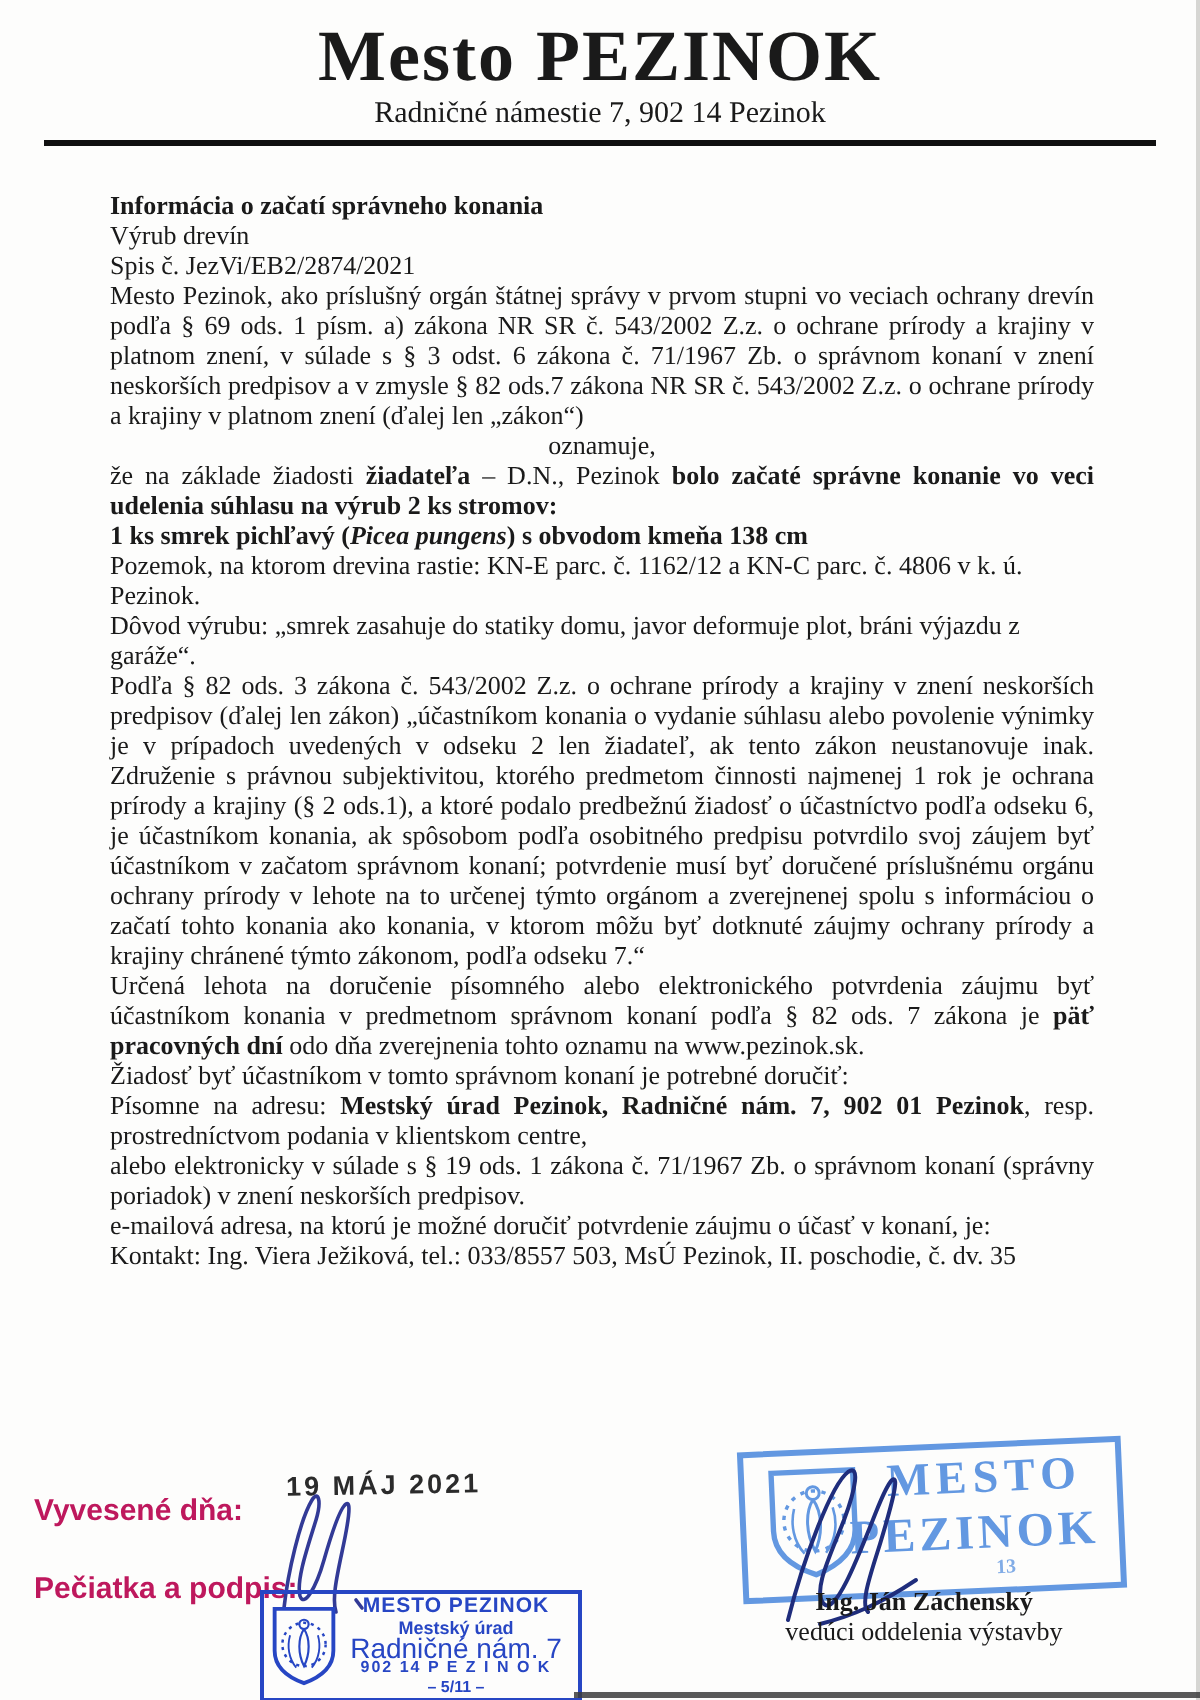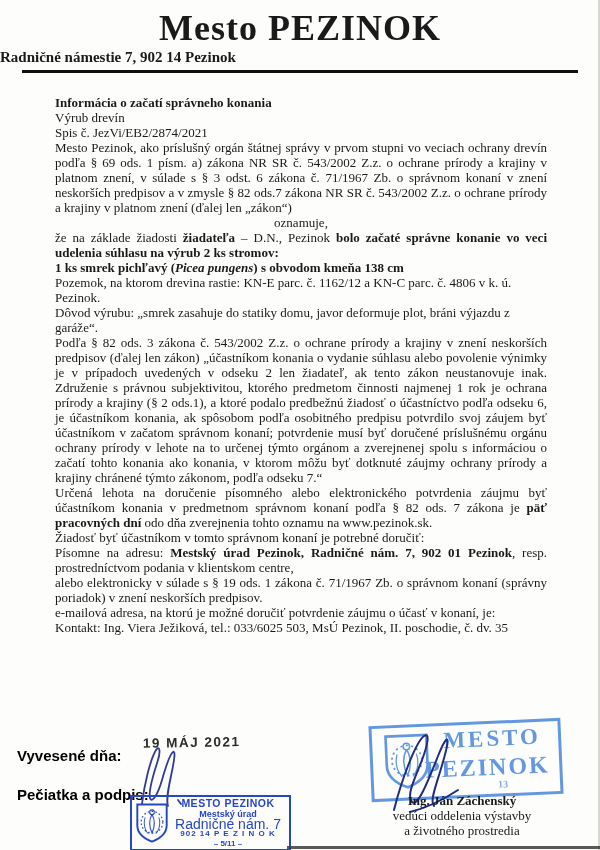--- a/index.html
+++ b/index.html
@@ -1,34 +1,34 @@
 <!DOCTYPE html>
 <html><head>
 <meta charset="utf-8">
 <style>
   html,body{margin:0;padding:0;background:#888;}
   .page{position:relative;width:600px;height:850px;margin:0 auto;background:#fdfdfc;overflow:hidden;
         font-family:"Liberation Serif",serif;color:#1a1a1a;}
   
   .hdr-title{margin:0;padding-top:8px;text-align:center;font-size:36px;line-height:40px;
              font-weight:700;letter-spacing:1px;}
-  .hdr-addr{font-size:15px;font-weight:700;margin-top:1px;}
+  .hdr-addr{text-align:center;font-size:15px;font-weight:400;margin-top:1px;}
   .hdr-rule{width:556px;height:3px;background:#101010;margin:4px auto 0;}
   
   .doc{position:absolute;left:55px;top:95px;width:492px;font-size:13px;line-height:15px;}
   .doc p,.doc div{margin:0;padding:0;}
   .b{font-weight:700;}
   .i{font-style:italic;}
   .u{}
   .j{text-align:justify;}
   .center{text-align:center;}
   .g{margin-top:10px;}
   
   .blue-label{position:absolute;font-family:"Liberation Sans",sans-serif;font-weight:700;
-              font-size:15px;color:#000000;}
+              font-size:15px;color:#be185d;}
   .posted-label{left:17px;top:747px;}
   .seal-label{left:17px;top:786px;}
   .date-stamp{position:absolute;left:143px;top:735px;font-family:"Liberation Sans",sans-serif;
               font-weight:700;font-size:13.5px;letter-spacing:1.5px;color:#2b2b2b;transform:rotate(-1deg);}
   .office-stamp{position:absolute;left:130px;top:795px;width:157px;height:52px;border:2px solid #2746c4;
                 color:#2746c4;display:flex;align-items:center;font-family:"Liberation Sans",sans-serif;
                 background:rgba(255,255,255,0);}
   .office-stamp .shield{flex:0 0 34px;margin-left:3px;}
   .office-stamp .st-text{flex:1;text-align:center;padding-right:2px;}
   .st-l1{font-size:10.5px;font-weight:700;letter-spacing:.5px;line-height:11px;}
@@ -81,21 +81,21 @@
 
     <p class="j g">Podľa § 82 ods. 3 zákona č. 543/2002 Z.z. o ochrane prírody a krajiny v znení neskorších predpisov (ďalej len zákon) „účastníkom konania o vydanie súhlasu alebo povolenie výnimky je v prípadoch uvedených v odseku 2 len žiadateľ, ak tento zákon neustanovuje inak. Združenie s právnou subjektivitou, ktorého predmetom činnosti najmenej 1 rok je ochrana prírody a krajiny (§ 2 ods.1), a ktoré podalo predbežnú žiadosť o účastníctvo podľa odseku 6, je účastníkom konania, ak spôsobom podľa osobitného predpisu potvrdilo svoj záujem byť účastníkom v začatom správnom konaní; potvrdenie musí byť doručené príslušnému orgánu ochrany prírody v lehote na to určenej týmto orgánom a zverejnenej spolu s informáciou o začatí tohto konania ako konania, v ktorom môžu byť dotknuté záujmy ochrany prírody a krajiny chránené týmto zákonom, podľa odseku 7.“</p>
 
     <p class="j g"><span>Určená lehota na doručenie písomného alebo elektronického potvrdenia záujmu byť účastníkom konania v predmetnom správnom konaní podľa § 82 ods. 7 zákona je </span><span class="b">päť pracovných dní</span><span> odo dňa zverejnenia tohto oznamu na </span><span class="u">www.pezinok.sk</span><span>.</span></p>
 
     <div class="g">Žiadosť byť účastníkom v tomto správnom konaní je potrebné doručiť:</div>
     <p class="j"><span>Písomne na adresu: </span><span class="b">Mestský úrad Pezinok, Radničné nám. 7, 902 01 Pezinok</span><span>, resp. prostredníctvom podania v klientskom centre,</span></p>
     <p class="j">alebo elektronicky v súlade s § 19 ods. 1 zákona č. 71/1967 Zb. o správnom konaní (správny poriadok) v znení neskorších predpisov.</p>
     <div>e-mailová adresa, na ktorú je možné doručiť potvrdenie záujmu o účasť v konaní, je:</div>
 
-    <div class="g">Kontakt: Ing. Viera Ježiková, tel.: 033/6025 503, MsÚ Pezinok, II. poschodie, č. dv. 35</div>
+    <div class="g">Kontakt: Ing. Viera Ježiková, tel.: 033/8557 503, MsÚ Pezinok, II. poschodie, č. dv. 35</div>
   </div>
 
   <div class="blue-label posted-label">Vyvesené dňa:</div>
   <div class="blue-label seal-label">Pečiatka a podpis:</div>
 
   <div class="date-stamp">19 MÁJ 2021</div>
 
   <svg class="sig sig-left" width="72" height="68" viewBox="0 0 72 68">
     <g fill="none" stroke="#323a96" stroke-width="1.8" stroke-linecap="round">
       <path d="M14 62 C16 44 22 18 28 8 C31 3 33 8 30 18 C26 31 20 48 22 56 C24 62 30 52 34 38 C38 24 42 12 45 10 C48 8 46 20 43 34 C40 48 38 58 40 64"></path>
@@ -140,19 +140,18 @@
   <svg class="sig sig-right" width="100" height="90" viewBox="0 0 100 90">
     <g fill="none" stroke="#1f2d7c" stroke-width="2" stroke-linecap="round">
       <path d="M12 84 C20 52 34 16 42 10 C48 6 46 18 40 34 C33 52 24 70 30 76 C36 82 48 50 56 30 C60 20 62 16 64 14 C68 11 64 26 58 46 C53 62 48 76 52 80"></path>
       <path d="M28 86 C44 82 58 76 76 64"></path>
     </g>
   </svg>
 
   <div class="signer">
     <div class="name">Ing. Ján Záchenský</div>
     <div>vedúci oddelenia výstavby</div>
-    <div>a životného prostredia</div>
   </div>
 
   <div class="scan-edge"></div>
   <div class="scan-mark"></div>
 
 </div>
 
 </body></html>

